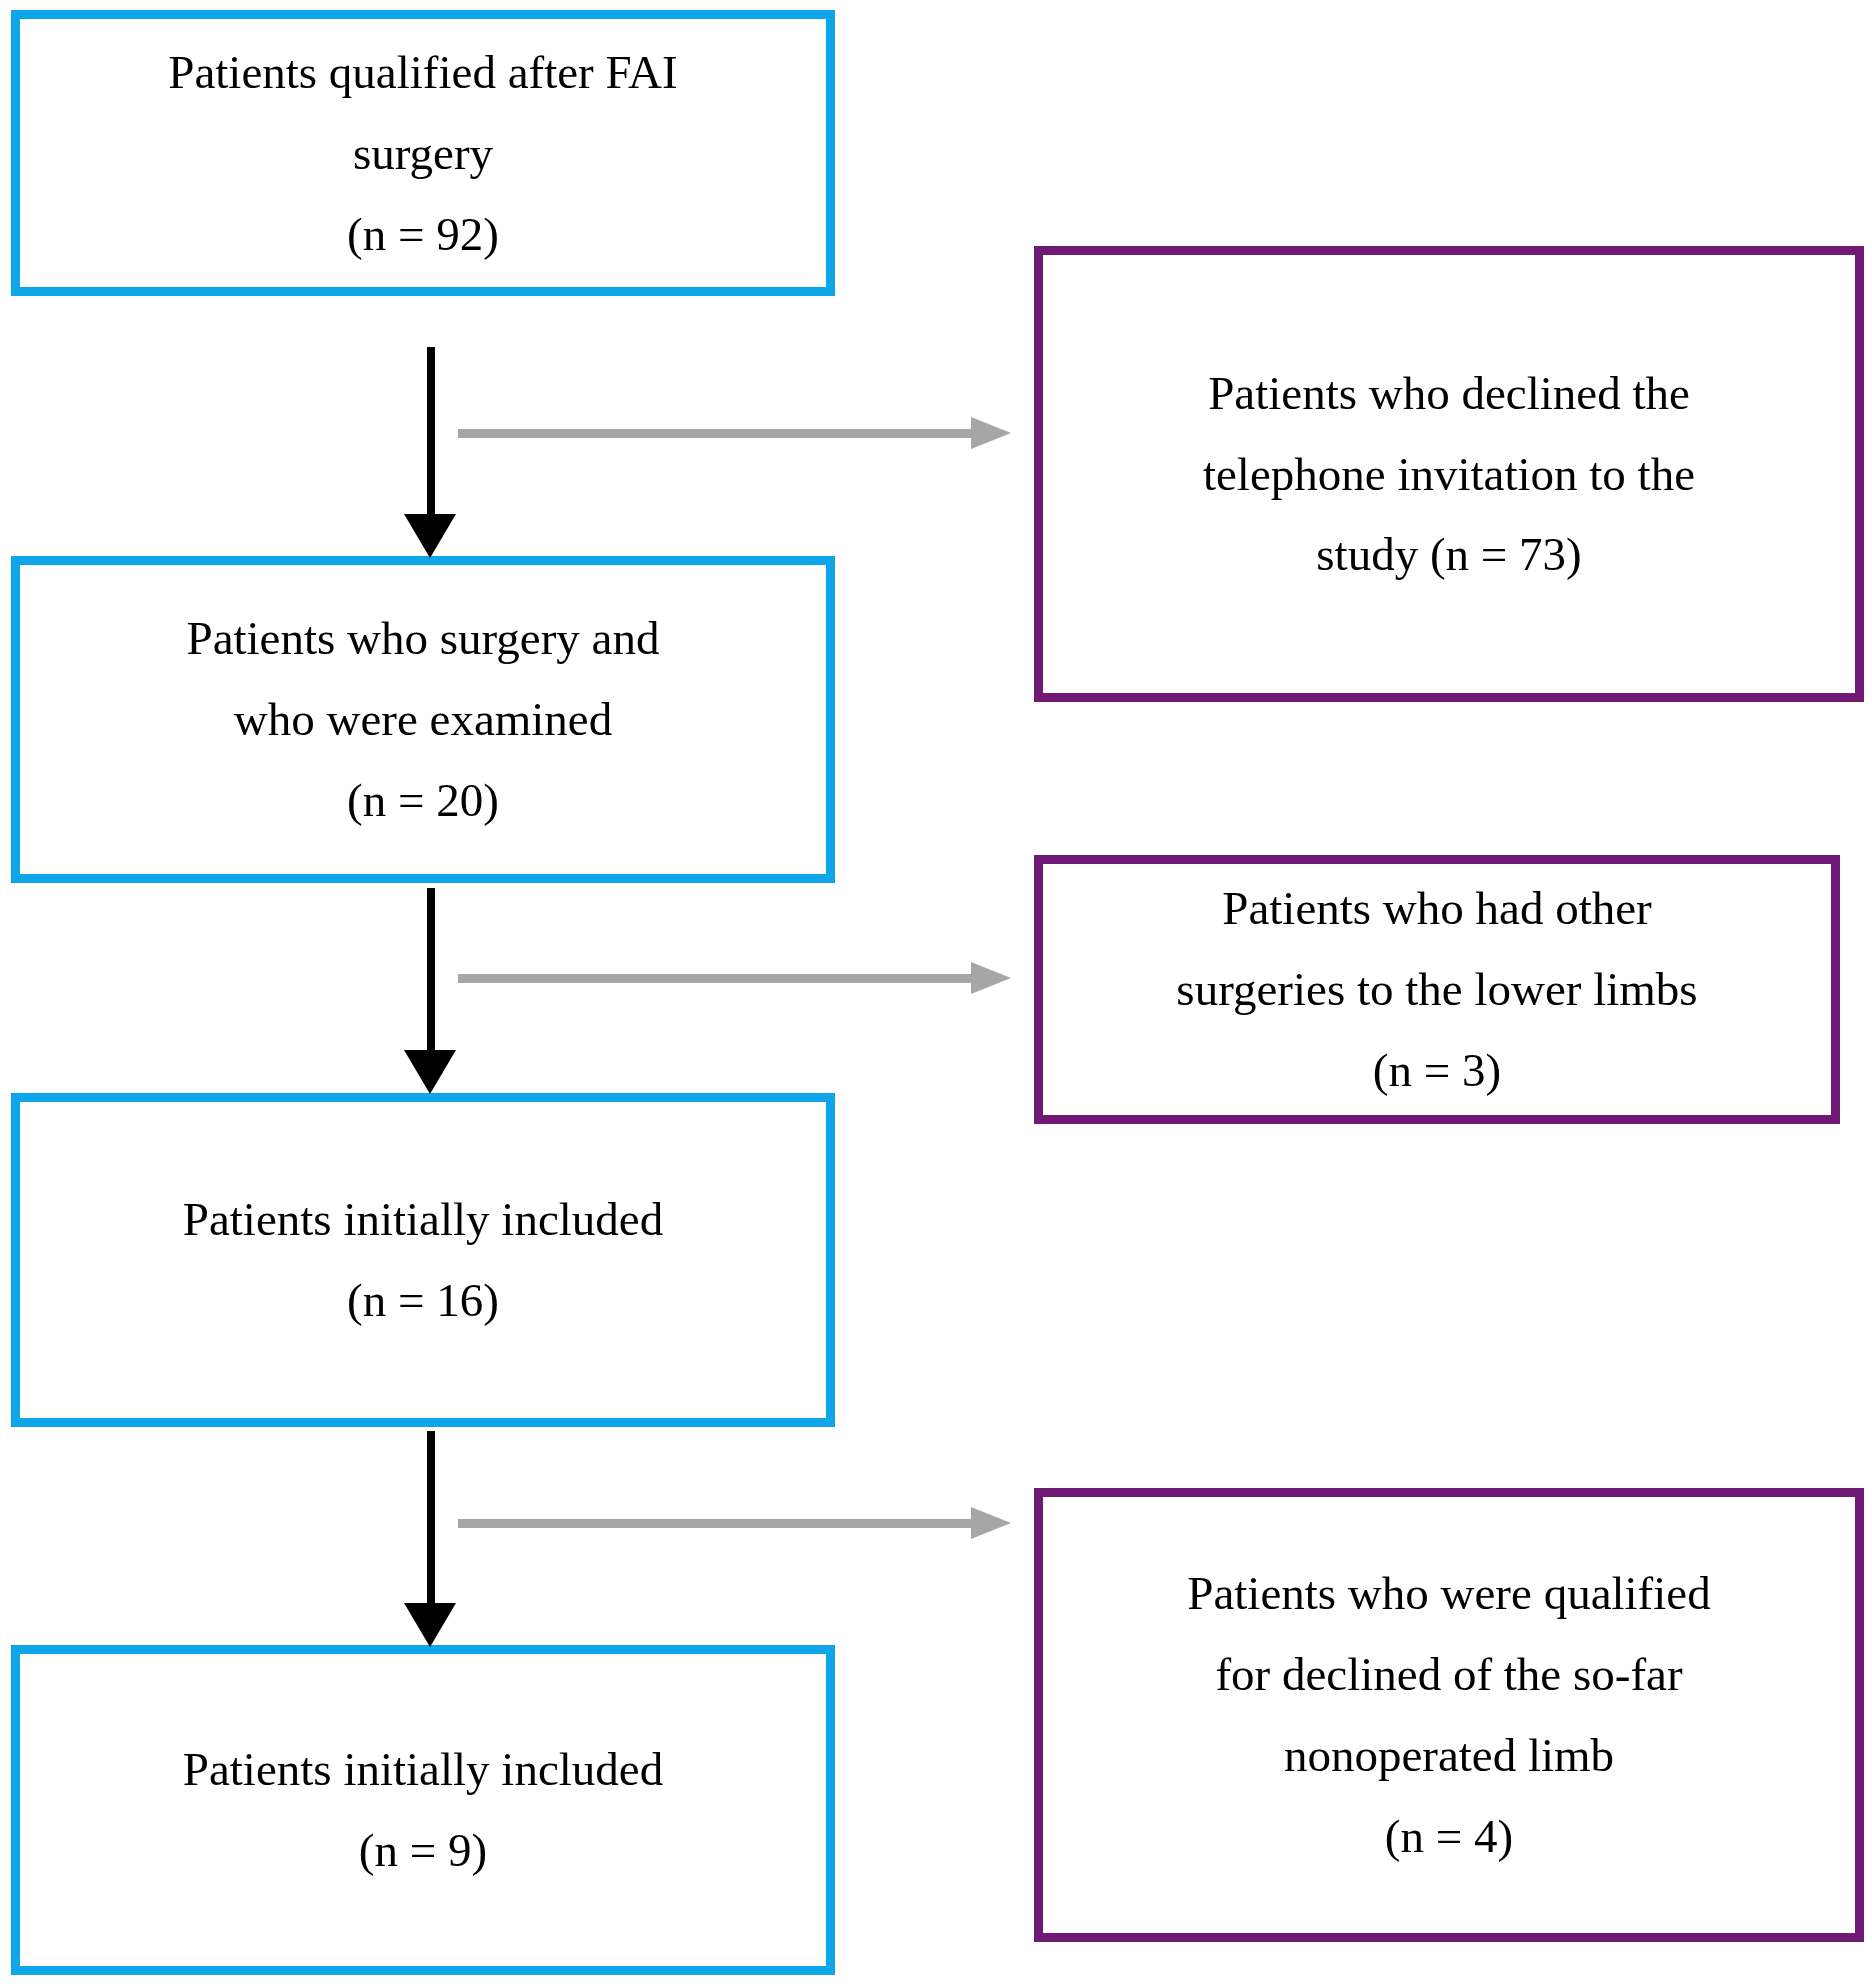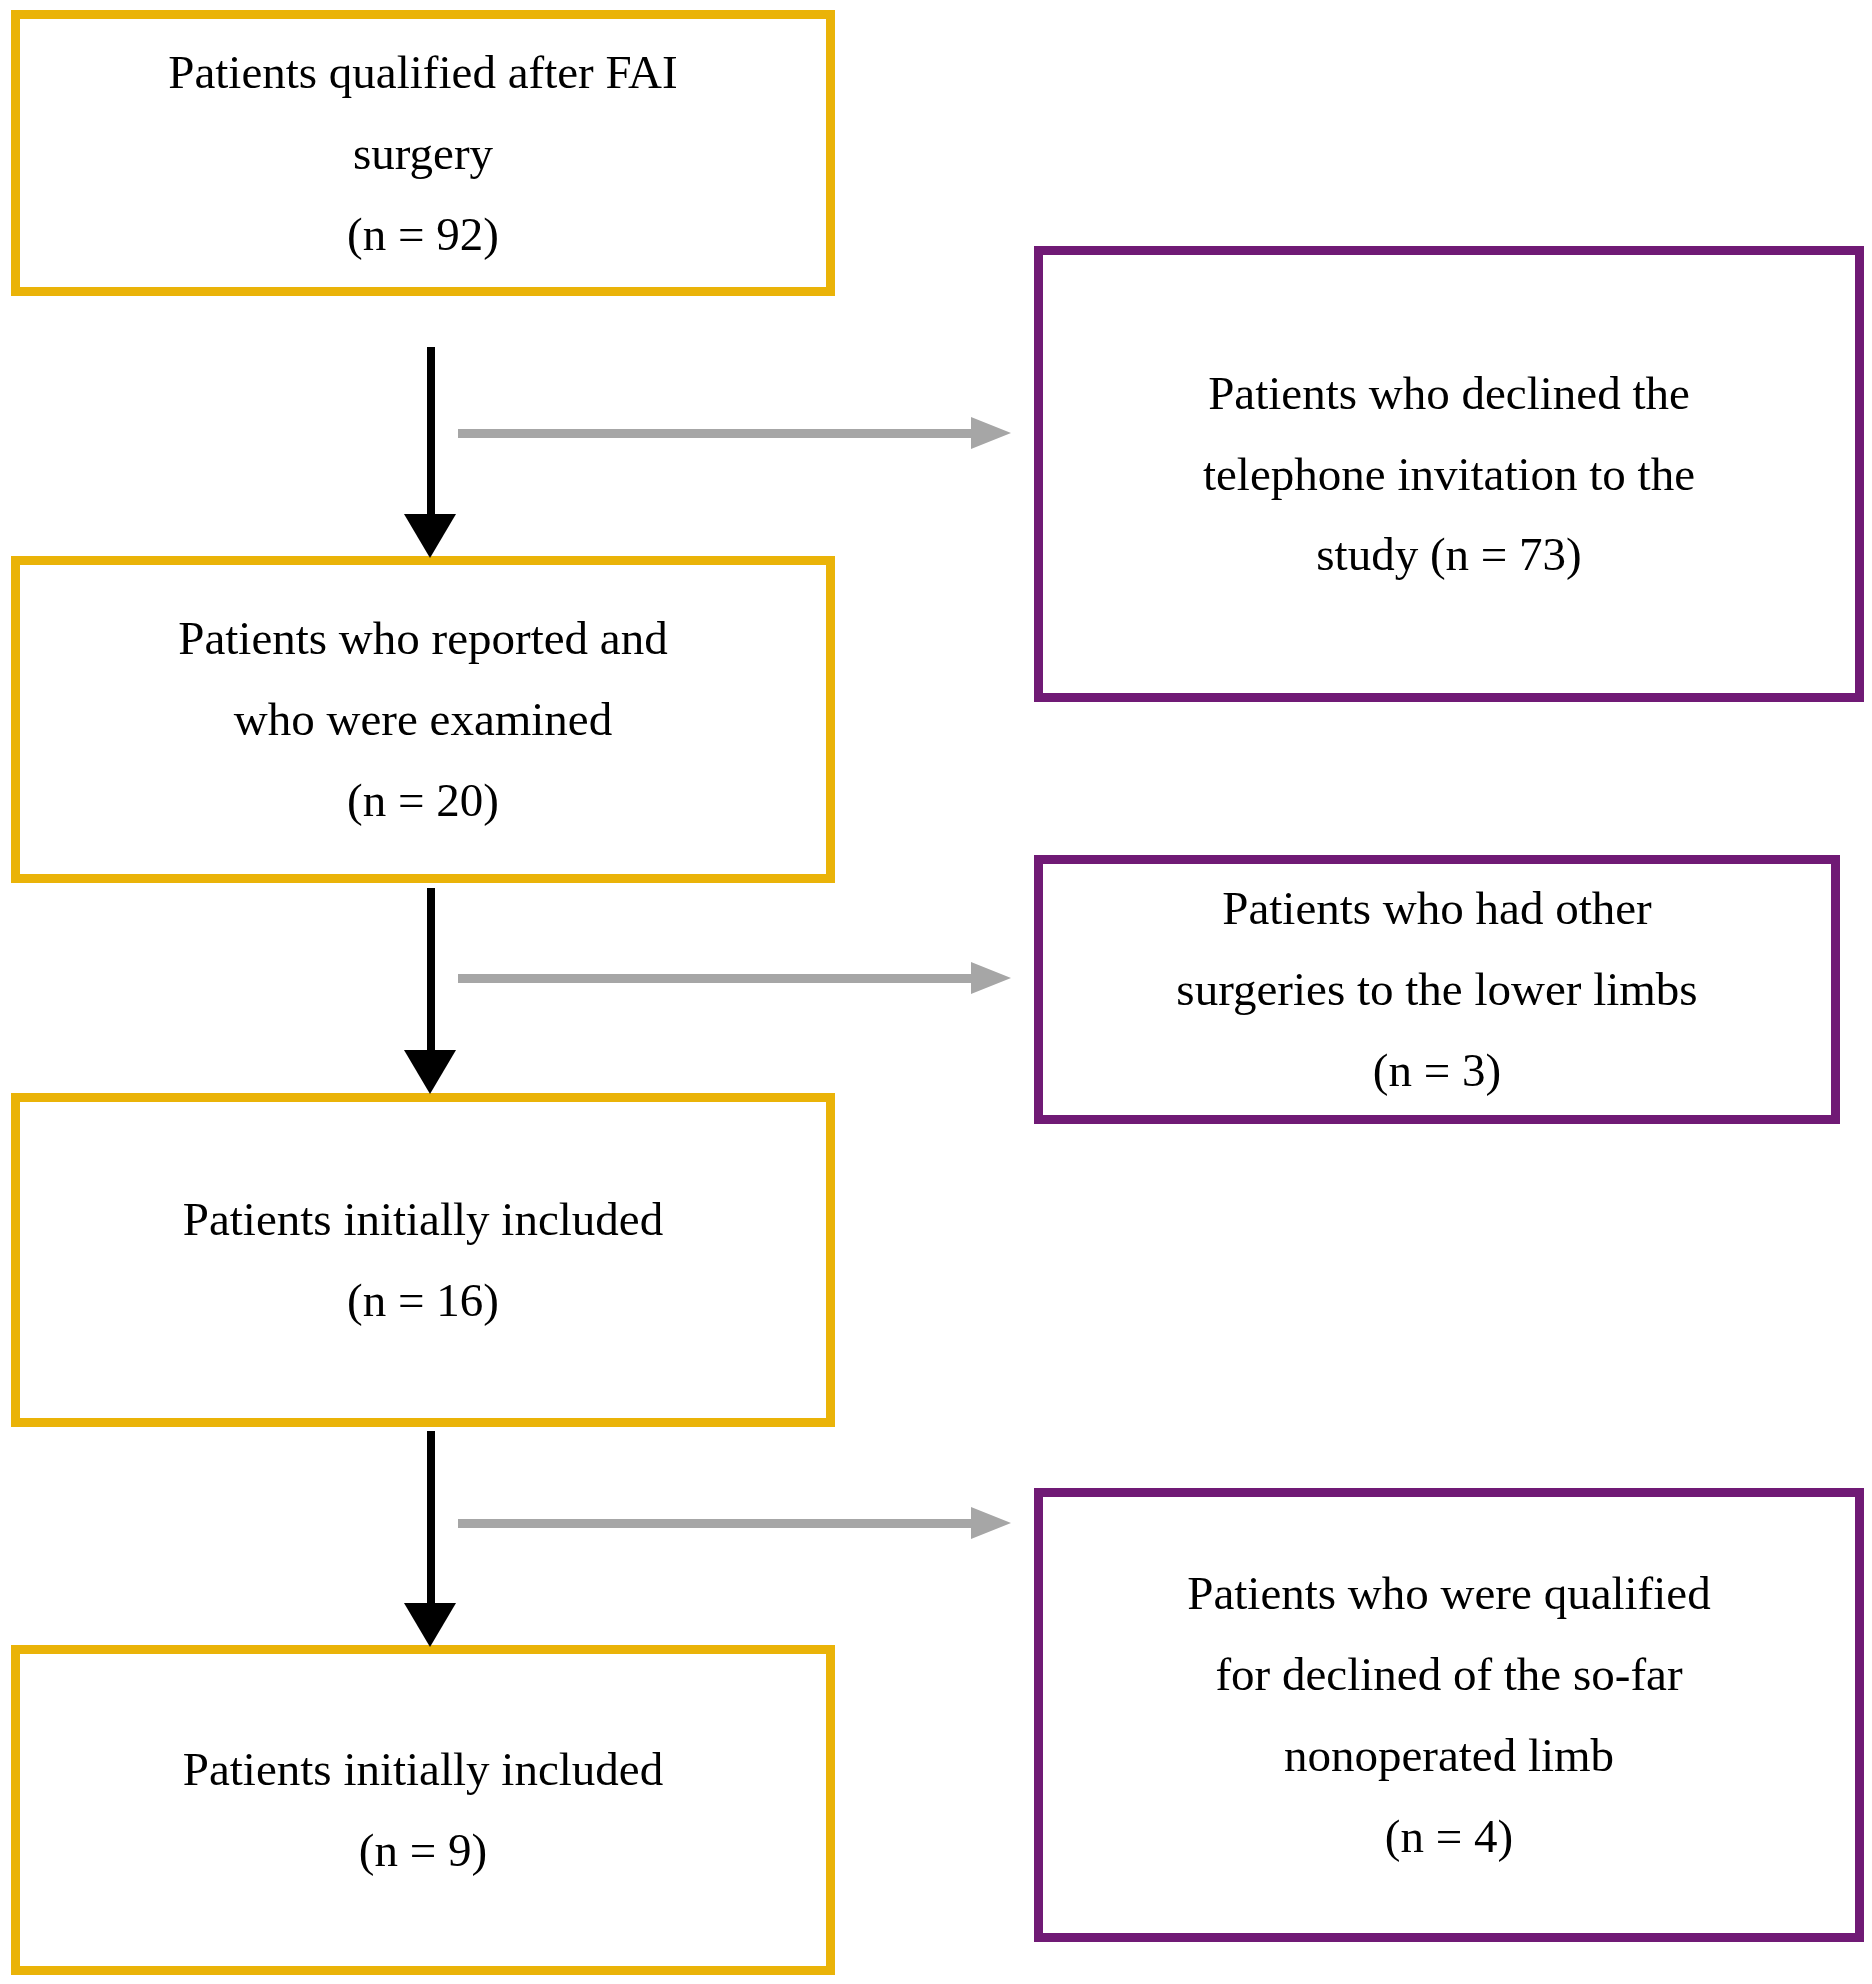--- a/index.html
+++ b/index.html
@@ -20,21 +20,21 @@
     position: absolute;
     box-sizing: border-box;
     background: #ffffff;
     display: flex;
     flex-direction: column;
     align-items: center;
     justify-content: center;
     text-align: center;
   }
   .flow-box.included {
-    border: 9px solid #eab308;
+    border: 9px solid #0ea5e9;
   }
   .flow-box.excluded {
     border: 9px solid #701a75;
   }
   .box-text {
     font-size: 47px;
     line-height: 1.72;
     color: #000000;
     padding: 0 27.5px;
     font-family: "Liberation Serif", "DejaVu Serif", serif;
@@ -85,21 +85,21 @@
 
 <div id="canvas">
 
   <div class="flow-box included" style="left:11px; top:10.3px; width:824px; height:286px;">
     <div class="box-text">Patients qualified after FAI</div>
     <div class="box-text">surgery</div>
     <div class="box-text nval">(n = 92)</div>
   </div>
 
   <div class="flow-box included" style="left:11px; top:556px; width:824px; height:327px;">
-    <div class="box-text">Patients who reported and</div>
+    <div class="box-text">Patients who surgery and</div>
     <div class="box-text">who were examined</div>
     <div class="box-text nval">(n = 20)</div>
   </div>
 
   <div class="flow-box included" style="left:11px; top:1093px; width:824px; height:334px;">
     <div class="box-text">Patients initially included</div>
     <div class="box-text nval">(n = 16)</div>
   </div>
 
   <div class="flow-box included" style="left:11px; top:1645px; width:824px; height:330px;">

